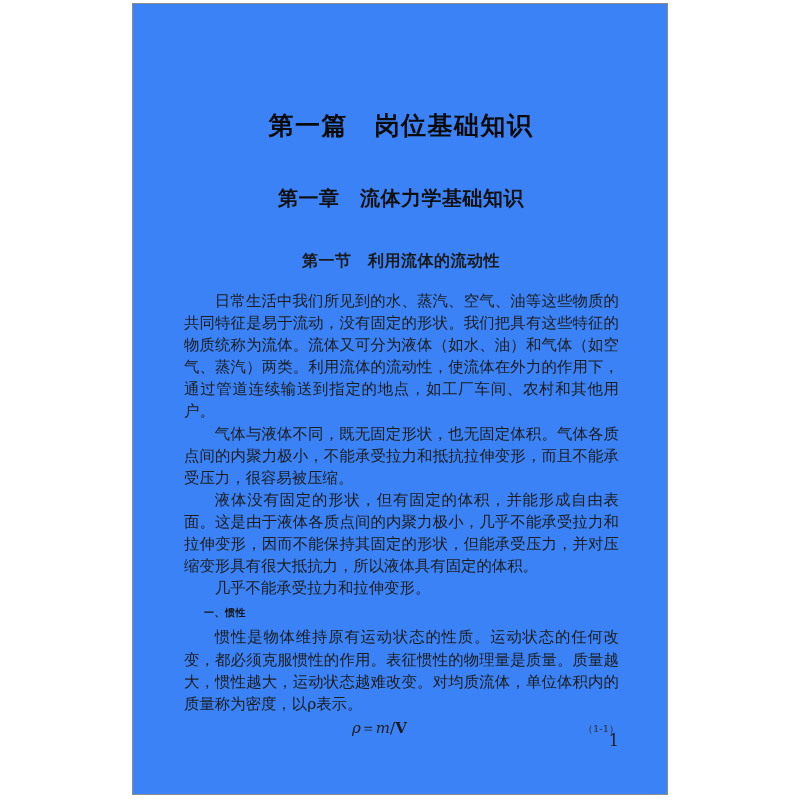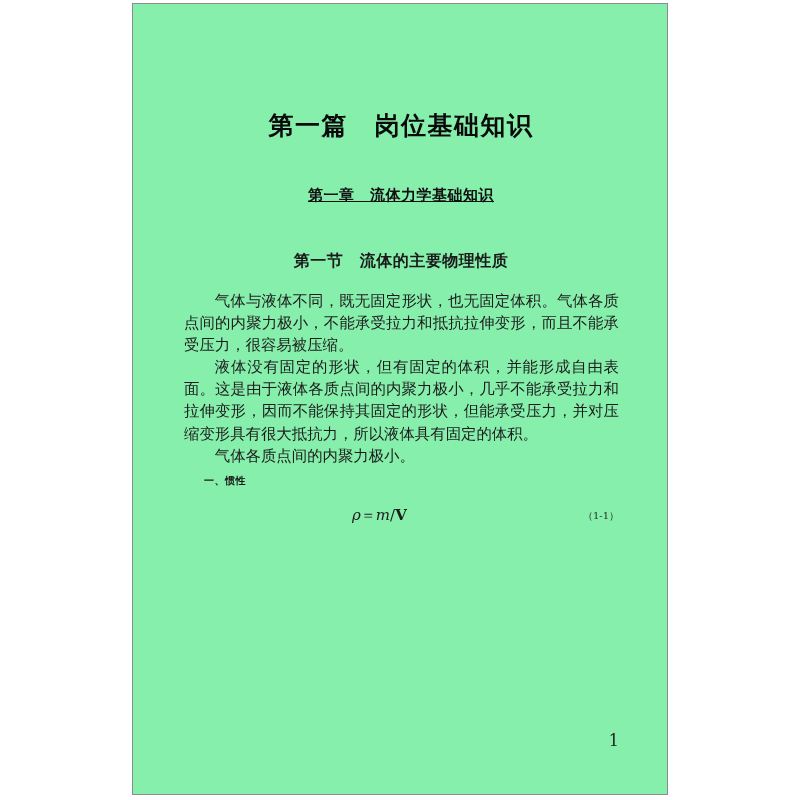--- a/index.html
+++ b/index.html
@@ -24,21 +24,21 @@
 
   
   #book-page {
     position: absolute;
     left: 132px;
     top: 3px;
     width: 536px;
     height: 792px;
     box-sizing: border-box;
     border: 1px solid #8d8d8d;
-    background: #86efac;
+    background: #3b82f6;
     overflow: hidden;
   }
 
   .page-inner {
     position: absolute;
     left: 50px;
     top: 0;
     width: 436px;
     height: 100%;
   }
@@ -60,26 +60,25 @@
   }
 
   .chapter-title {
     position: absolute;
     left: 0;
     top: 182px;
     width: 436px;
     text-align: center;
     font-family: "DejaVu Serif", "Liberation Serif", serif;
     font-weight: 700;
-    font-size: 15px;
+    font-size: 20px;
     letter-spacing: 0.5px;
     color: #101010;
     white-space: pre;
     line-height: 1.2;
-    text-decoration: underline;
   }
 
   .section-title {
     position: absolute;
     left: 0;
     top: 247px;
     width: 436px;
     text-align: center;
     font-family: "DejaVu Sans", "Liberation Sans", sans-serif;
     font-weight: 700;
@@ -121,21 +120,21 @@
     color: #141414;
     letter-spacing: 0.5px;
     padding-top: 3px;
     padding-bottom: 2px;
   }
 
   
   .formula-row {
     position: relative;
     height: 26px;
-    margin-top: 9px;
+    margin-top: 1px;
   }
   .formula-body {
     position: absolute;
     left: 168px;
     top: 1px;
     font-family: "DejaVu Serif", "Liberation Serif", serif;
     font-size: 15px;
     color: #1c1c1c;
     white-space: nowrap;
   }
@@ -168,30 +167,32 @@
 
 <div id="page-canvas">
 
   <div id="book-page">
     <div class="page-inner">
 
       <div class="part-title">第一篇　岗位基础知识</div>
 
       <div class="chapter-title">第一章　流体力学基础知识</div>
 
-      <div class="section-title">第一节　流体的主要物理性质</div>
+      <div class="section-title">第一节　利用流体的流动性</div>
 
       <div class="body-flow">
 
+        <p>日常生活中我们所见到的水、蒸汽、空气、油等这些物质的共同特征是易于流动，没有固定的形状。我们把具有这些特征的物质统称为流体。流体又可分为液体（如水、油）和气体（如空气、蒸汽）两类。利用流体的流动性，使流体在外力的作用下，通过管道连续输送到指定的地点，如工厂车间、农村和其他用户。</p>
         <p>气体与液体不同，既无固定形状，也无固定体积。气体各质点间的内聚力极小，不能承受拉力和抵抗拉伸变形，而且不能承受压力，很容易被压缩。</p>
         <p>液体没有固定的形状，但有固定的体积，并能形成自由表面。这是由于液体各质点间的内聚力极小，几乎不能承受拉力和拉伸变形，因而不能保持其固定的形状，但能承受压力，并对压缩变形具有很大抵抗力，所以液体具有固定的体积。</p>
-        <p>气体各质点间的内聚力极小。</p>
+        <p>几乎不能承受拉力和拉伸变形。</p>
 
         <p class="subsection-head">一、惯性</p>
 
+        <p>惯性是物体维持原有运动状态的性质。运动状态的任何改变，都必须克服惯性的作用。表征惯性的物理量是质量。质量越大，惯性越大，运动状态越难改变。对均质流体，单位体积内的质量称为密度，以ρ表示。</p>
 
         <div class="formula-row">
           <span class="formula-body"><span class="rho">ρ</span><span>＝</span><span class="var-m">m</span><span>/</span><span class="var-v">V</span></span>
           <span class="formula-number">（1-1）</span>
         </div>
 
       </div>
 
       <div class="page-folio">1</div>
 

